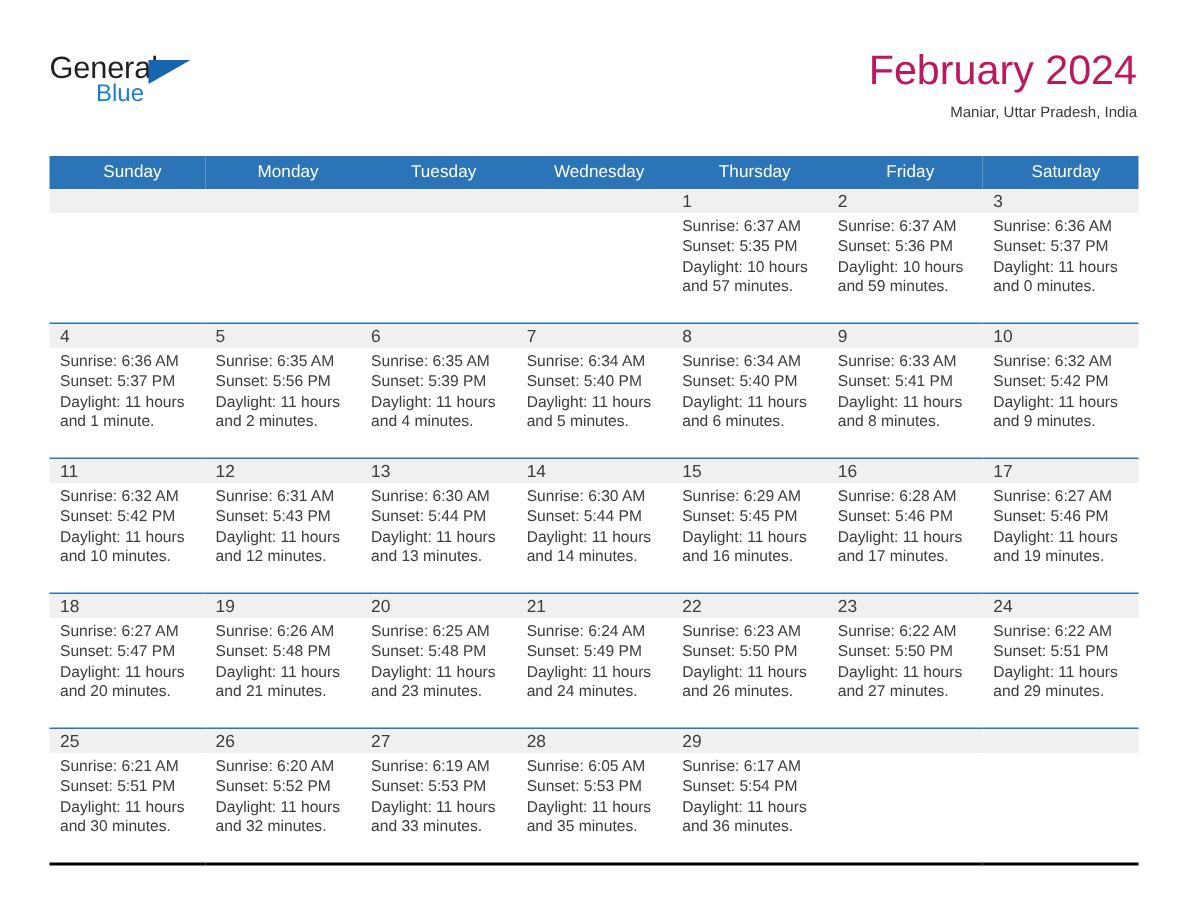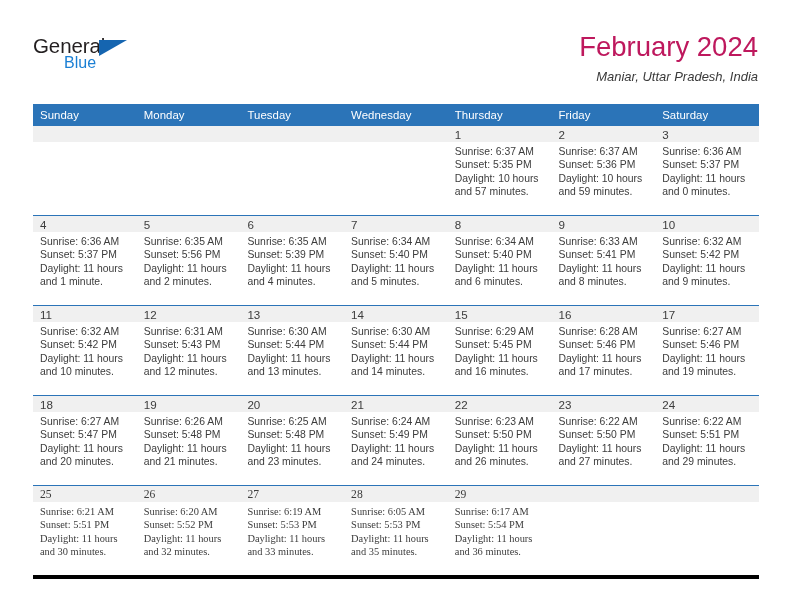--- a/index.html
+++ b/index.html
@@ -75,63 +75,61 @@
   .cal-title {
     font-size: 27.5px;
     color: #be185d;
     line-height: 1.12;
     white-space: nowrap;
     font-weight: normal;
     margin: 0;
   }
   .cal-subtitle {
     margin: 7px 0 0 0;
-    font-size: 13px;
+    font-size: 10px;
     color: #3a3a3a;
     line-height: 1.1;
     white-space: nowrap;
     font-weight: normal;
-    font-style: italic;
   }
 
   
   .calendar {
     position: absolute;
     left: 33px;
     top: 104px;
     width: 726px;
     border-collapse: collapse;
     table-layout: fixed;
   }
   .calendar col { width: 103.71px; }
 
   .calendar thead th {
     background: #2b74b8;
     color: #ffffff;
     font-size: 11.4px;
     font-weight: normal;
-    text-align: left;
+    text-align: center;
     padding: 5px 0 5px 7px;
     height: 12px;
     vertical-align: middle;
     letter-spacing: 0.05px;
   }
 
   .week-row > td {
     padding: 0;
     vertical-align: top;
     border-top: 1.6px solid #2b74b8;
     height: 89px;
   }
   .week-row:first-child > td {
     border-top: none;
   }
   .calendar tbody tr:last-child > td {
-    border-bottom: 4px solid #000000;
-    font-family: Liberation Serif, serif;
+    border-bottom: 2px solid #000000;
   }
 
   .cell {
     position: relative;
     height: 89px;
     box-sizing: border-box;
   }
   .daynum-band {
     height: 16px;
     background: #f0f0f0;

